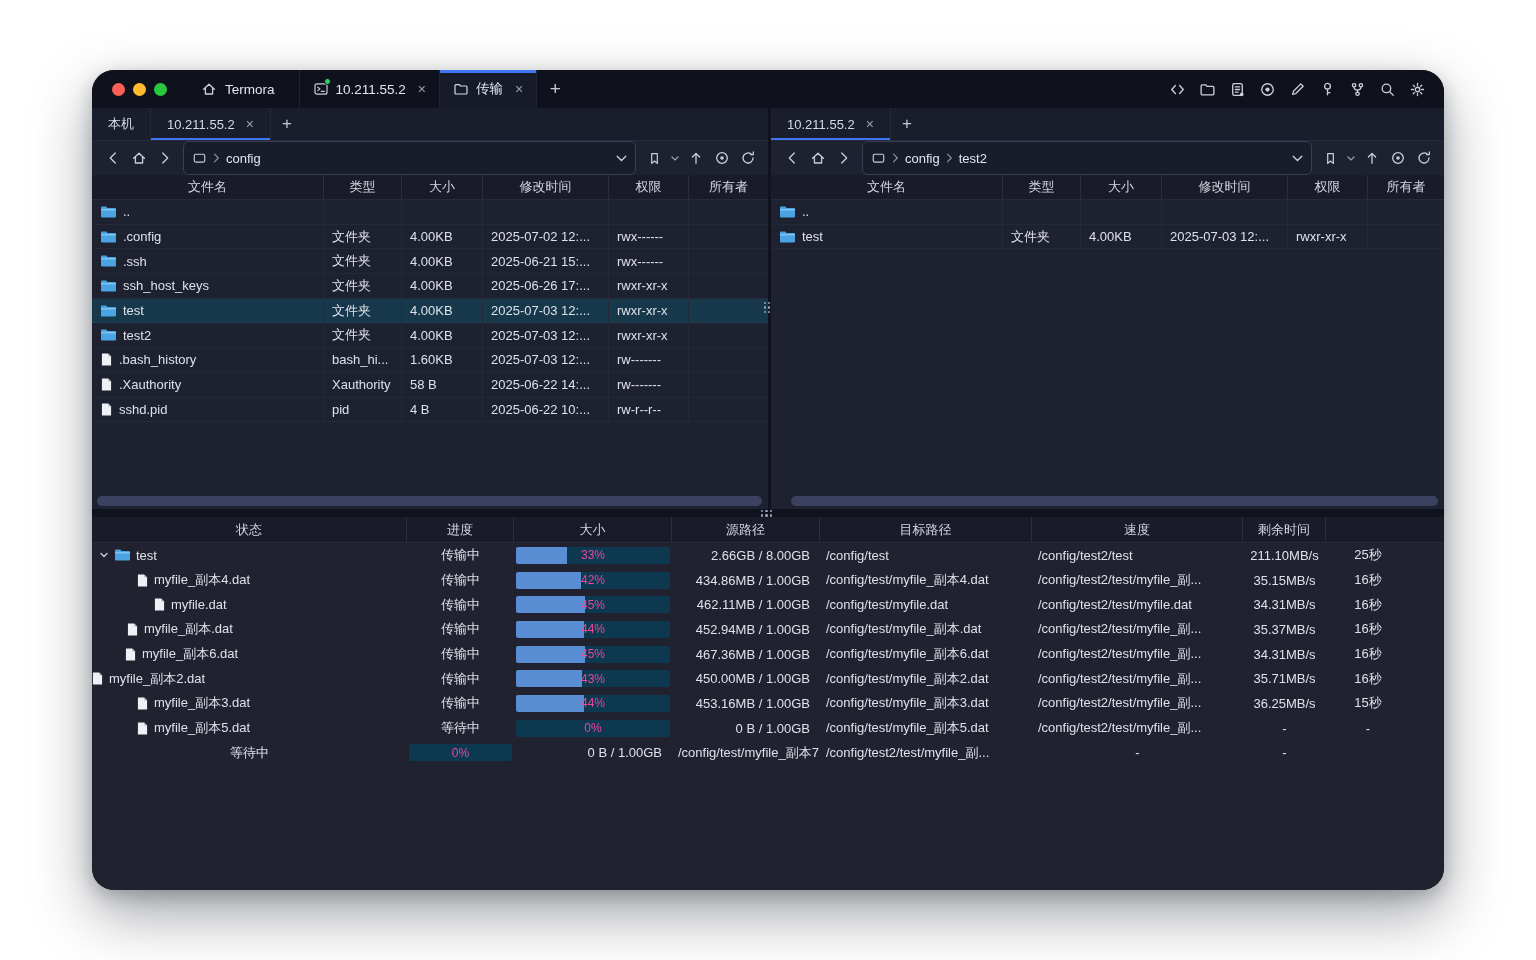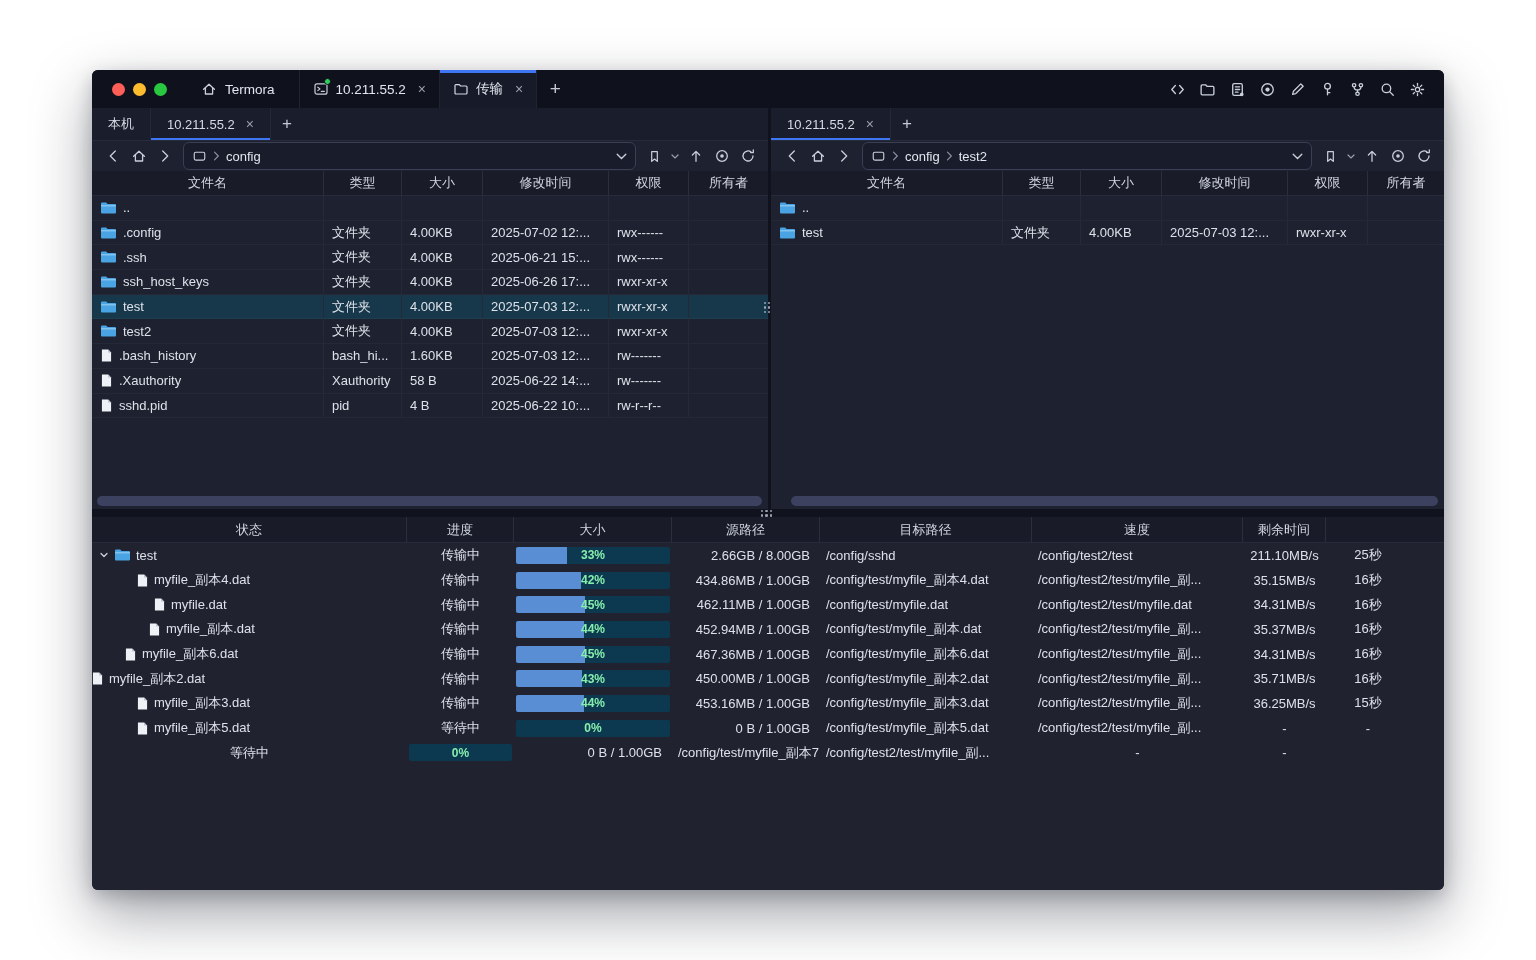--- a/index.html
+++ b/index.html
@@ -3,21 +3,21 @@
 <meta charset="utf-8">
 <style>
   :root{
     --accent:#3f76f4; --pfill:#5a8ed4; --ptrack:#0c3850; --selrow:#16384a;
     --text:#e2e6ee; --muted:#c9cfda; --grid:#262a3a; --cellline:#252938;
   }
   *{box-sizing:border-box; margin:0; padding:0;}
   html,body{width:1536px; height:960px; background:#ffffff; font-family:"Liberation Sans","DejaVu Sans",sans-serif; overflow:hidden;}
   svg{display:block;}
   .window{position:absolute; left:92px; top:70px; width:1352px; height:820px; background:#1e212f;
-    border-radius:6px; overflow:hidden; display:flex; flex-direction:column;
+    border-radius:22px; overflow:hidden; display:flex; flex-direction:column;
     box-shadow:0 24px 60px rgba(20,24,38,.40), 0 6px 18px rgba(20,24,38,.22);}
   
   .titlebar{flex:0 0 38px; background:#0f121c; display:flex; align-items:stretch; color:var(--text); font-size:13.5px;}
   .traffic{display:flex; align-items:center; gap:8px; padding:0 20px 0 20px;}
   .dot{width:13px; height:13px; border-radius:50%;}
   .apptab{display:flex; align-items:center; gap:8px; padding:0 24px 0 14px;}
   .ttab{display:flex; align-items:center; gap:7px; padding:0 13px; border-left:1px solid #20242f; position:relative;}
   .ttab.active{background:#171b29; border-right:1px solid #20242f;}
   .ttab.active::before{content:''; position:absolute; left:0; right:0; top:0; height:3px; background:var(--accent);}
   .closex{color:#99a0af; font-size:14px; margin-left:5px; line-height:1;}
@@ -33,21 +33,21 @@
   .vdiv{width:3px; background:#10131d; position:relative;}
   .grip{position:absolute; display:grid; gap:2px;}
   .grip i{width:2.4px; height:2.4px; border-radius:50%; background:#9aa0b2; display:block;}
   .vdiv .grip{left:50%; top:194px; transform:translateX(-6px); grid-template-columns:repeat(2,2.4px);}
   .ptabs{flex:0 0 33px; display:flex; align-items:stretch; background:#1a1d2b; border-bottom:1px solid var(--grid); color:#d5dae4; font-size:13px;}
   .ptab{display:flex; align-items:center; gap:6px; padding:0 16px; border-right:1px solid #242837; position:relative;}
   .ptab.active::after{content:''; position:absolute; left:0; right:0; bottom:0; height:2.5px; background:var(--accent);}
   .pplus{width:32px; display:flex; align-items:center; justify-content:center; color:#c5cad6; font-size:17px;}
   .ptool{flex:0 0 30px; display:flex; align-items:center; gap:1px; padding:0 8px;}
   .nbtn{width:25px; height:24px; display:flex; align-items:center; justify-content:center;}
-  .pathbar{flex:1; height:28px; margin:0 5px; border:1px solid #3a3f55; border-radius:6px; background:#191c2a;
+  .pathbar{flex:1; height:34px; margin:0 5px; border:1px solid #3a3f55; border-radius:6px; background:#191c2a;
     display:flex; align-items:center; gap:6px; padding:0 8px; color:var(--text); font-size:13px; white-space:nowrap; overflow:hidden;}
   .pathbar .spacer{flex:1;}
   .pseg{color:var(--text);}
   
   .fhead{flex:0 0 25px; display:grid; background:#191c28; border-bottom:1px solid var(--grid);}
   .pane .fhead, .pane .frow{grid-template-columns:232px 78px 81px 126px 80px 1fr;}
   .hc{display:flex; align-items:center; justify-content:center; color:#d2d7e2; font-size:13px; border-right:1px solid #2a2e3f; overflow:hidden;}
   .hc:last-child{border-right:none;}
   .frow{display:grid; height:24.7px; }
   .frow.sel{background:var(--selrow);}
@@ -65,21 +65,21 @@
   .thead, .trow{grid-template-columns:315px 107px 158px 148px 212px 211px 83px 84px 1fr;}
   .trow{display:grid; height:24.7px;}
   .tc{display:flex; align-items:center; color:#dde1ea; font-size:13px; white-space:nowrap; overflow:hidden; height:100%;}
   .tc.c-name{gap:6px;}
   .tc.c-status,.tc.c-speed,.tc.c-eta{justify-content:center;}
   .tc.c-size{justify-content:flex-end; padding-right:10px;}
   .tc.c-src,.tc.c-dst{padding-left:6px;}
   .pcell{padding:0 2px; display:flex; align-items:center; height:100%;}
   .pbar{position:relative; width:100%; height:17px; background:var(--ptrack); border-radius:2px; overflow:hidden;}
   .pfill{position:absolute; left:0; top:0; bottom:0; background:var(--pfill);}
-  .plabel{position:absolute; inset:0; display:flex; align-items:center; justify-content:center; color:#86efac; font-size:12px;font-weight:bold;}
+  .plabel{position:absolute; inset:0; display:flex; align-items:center; justify-content:center; color:#ec4899; font-size:12px;}
 </style>
 </head>
 <body>
 
 <div class="window">
 
   <div class="titlebar">
     <div class="traffic">
       <span class="dot" id="tl-r" style="background: rgb(255, 95, 87);"></span>
       <span class="dot" id="tl-y" style="background: rgb(254, 188, 46);"></span>
@@ -582,21 +582,21 @@
             <span>test</span>
           </div>
           <div class="tc c-status">传输中</div>
           <div class="tc pcell">
             <div class="pbar">
               <div class="pfill" style="width:33%"></div>
               <span class="plabel">33%</span>
             </div>
           </div>
           <div class="tc c-size">2.66GB / 8.00GB</div>
-          <div class="tc c-src">/config/sshd</div>
+          <div class="tc c-src">/config/test</div>
           <div class="tc c-dst">/config/test2/test</div>
           <div class="tc c-speed">211.10MB/s</div>
           <div class="tc c-eta">25秒</div>
           <div class="tc"></div>
         </div>
         <div class="trow">
           <div class="tc c-name" style="padding-left:45px">
             <span>
               <svg width="11" height="13" viewBox="0 0 12 14">
                 <path d="M1 .5h6.8L11 3.7V13.5H1z" fill="#eef1f5"></path>
@@ -637,21 +637,21 @@
             </div>
           </div>
           <div class="tc c-size">462.11MB / 1.00GB</div>
           <div class="tc c-src">/config/test/myfile.dat</div>
           <div class="tc c-dst">/config/test2/test/myfile.dat</div>
           <div class="tc c-speed">34.31MB/s</div>
           <div class="tc c-eta">16秒</div>
           <div class="tc"></div>
         </div>
         <div class="trow">
-          <div class="tc c-name" style="padding-left:57px">
+          <div class="tc c-name" style="padding-left:35px">
             <span>
               <svg width="11" height="13" viewBox="0 0 12 14">
                 <path d="M1 .5h6.8L11 3.7V13.5H1z" fill="#eef1f5"></path>
                 <path d="M7.8 .5 11 3.7H7.8z" fill="#b9c1cd"></path>
               </svg>
             </span>
             <span>myfile_副本.dat</span>
           </div>
           <div class="tc c-status">传输中</div>
           <div class="tc pcell">

